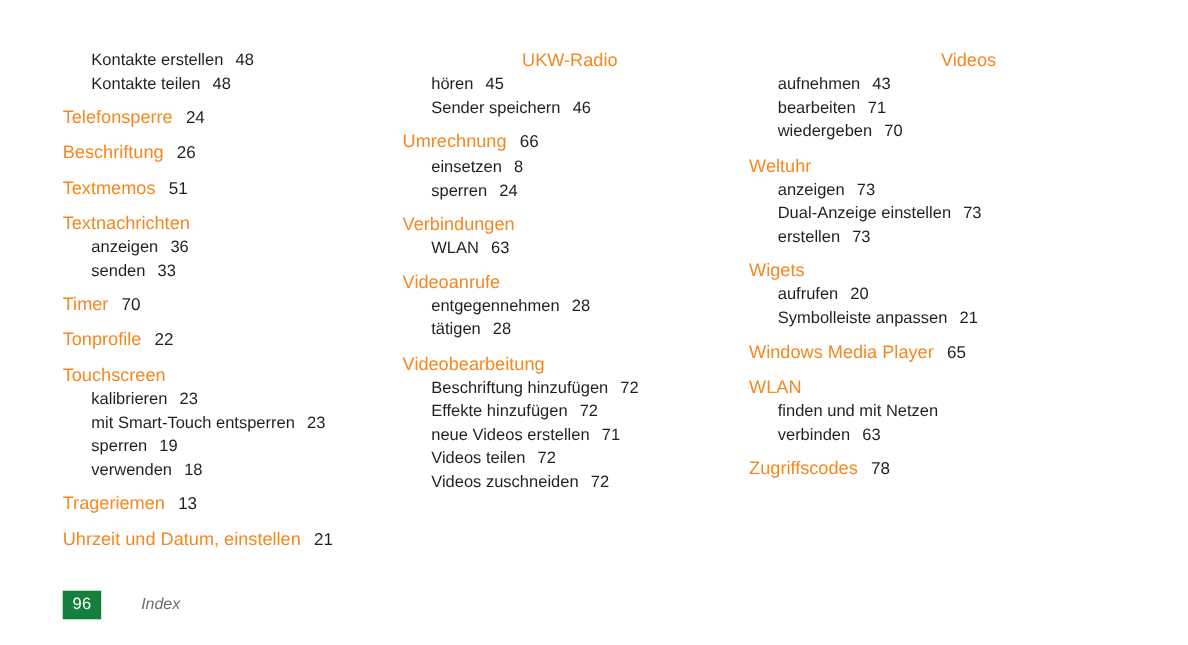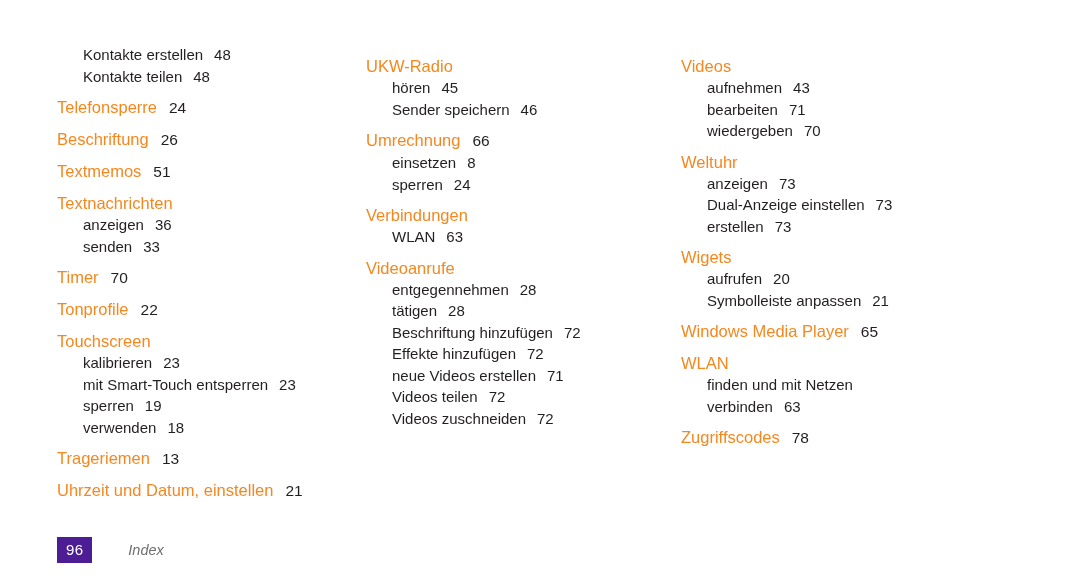--- a/index.html
+++ b/index.html
@@ -46,21 +46,21 @@
   }
 
   
   .head-line {
     font-size: 16.5px;
     line-height: 22px;
     color: #f5871f;
     white-space: nowrap;
     margin-top: 9px;
   }
-  .head-line:first-child { margin-top: 11px; }
+  .head-line:first-child { margin-top: 0; text-align: center; }
 
   .head-label {
     color: #f5871f;
   }
 
   
   .sub-line {
     font-size: 15px;
     line-height: 21.5px;
     color: #231f20;
@@ -82,21 +82,21 @@
 
   
   .footer {
     position: absolute;
     left: 57px;
     top: 537px;
     display: flex;
     align-items: center;
   }
   .folio-box {
-    background: #4c1d95;
+    background: #15803d;
     color: #ffffff;
     font-size: 15px;
     line-height: 1;
     padding: 5px 9px 6px 9px;
     font-family: "Liberation Sans", sans-serif;
     letter-spacing: 0.3px;
   }
   .folio-label {
     margin-left: 36px;
     color: #6d6e71;
@@ -135,20 +135,21 @@
         <div class="entry sub-line"><span class="sub-label">hören</span><span class="pg">45</span></div>
         <div class="entry sub-line"><span class="sub-label">Sender speichern</span><span class="pg">46</span></div>
         <div class="entry head-line"><span class="head-label">Umrechnung</span><span class="pg">66</span></div>
         <div class="entry sub-line"><span class="sub-label">einsetzen</span><span class="pg">8</span></div>
         <div class="entry sub-line"><span class="sub-label">sperren</span><span class="pg">24</span></div>
         <div class="entry head-line"><span class="head-label">Verbindungen</span></div>
         <div class="entry sub-line"><span class="sub-label">WLAN</span><span class="pg">63</span></div>
         <div class="entry head-line"><span class="head-label">Videoanrufe</span></div>
         <div class="entry sub-line"><span class="sub-label">entgegennehmen</span><span class="pg">28</span></div>
         <div class="entry sub-line"><span class="sub-label">tätigen</span><span class="pg">28</span></div>
+        <div class="entry head-line"><span class="head-label">Videobearbeitung</span></div>
         <div class="entry sub-line"><span class="sub-label">Beschriftung hinzufügen</span><span class="pg">72</span></div>
         <div class="entry sub-line"><span class="sub-label">Effekte hinzufügen</span><span class="pg">72</span></div>
         <div class="entry sub-line"><span class="sub-label">neue Videos erstellen</span><span class="pg">71</span></div>
         <div class="entry sub-line"><span class="sub-label">Videos teilen</span><span class="pg">72</span></div>
         <div class="entry sub-line"><span class="sub-label">Videos zuschneiden</span><span class="pg">72</span></div>
       </div>
     <div class="column col-2">
         <div class="entry head-line"><span class="head-label">Videos</span></div>
         <div class="entry sub-line"><span class="sub-label">aufnehmen</span><span class="pg">43</span></div>
         <div class="entry sub-line"><span class="sub-label">bearbeiten</span><span class="pg">71</span></div>

